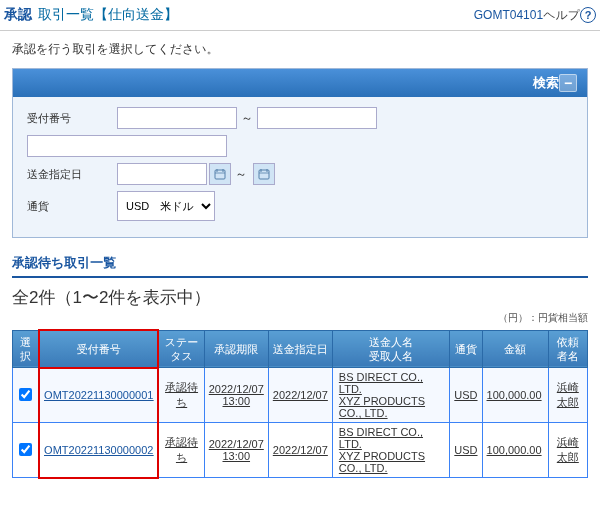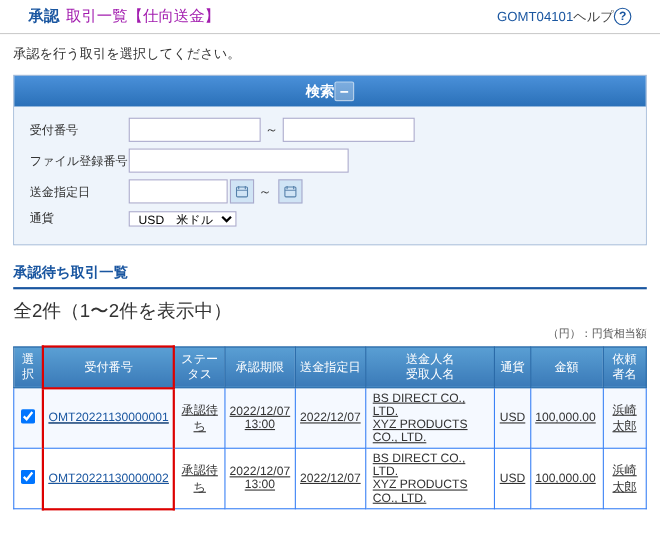--- a/index.html
+++ b/index.html
@@ -9,33 +9,33 @@
       background: #fff;
       color: #333;
       width: 600px;
       min-height: 505px;
     }
 
     
     .header {
       display: flex;
       align-items: center;
-      padding: 6px 26px;
+      padding: 6px 4px;
       border-bottom: 1px solid #ccc;
       background: #fff;
     }
     .header-title-main {
       font-size: 14px;
       font-weight: bold;
       color: #1a56a0;
       margin-right: 6px;
     }
     .header-title-sub {
       font-size: 14px;
-      color: #a21caf;
+      color: #0369a1;
     }
     .header-right {
       margin-left: auto;
       display: flex;
       align-items: center;
       gap: 0;
       color: #1a56a0;
       font-size: 12px;
     }
     .help-icon {
@@ -68,21 +68,21 @@
       margin-bottom: 16px;
     }
     .search-header {
       background: linear-gradient(to bottom, #4a90d9, #2a70b8);
       color: #fff;
       padding: 5px 10px;
       font-size: 13px;
       font-weight: bold;
       display: flex;
       align-items: center;
-      justify-content: center;
+      justify-content: flex-end;
     }
     .search-collapse-btn {
       width: 18px;
       height: 18px;
       background: rgba(255,255,255,0.3);
       border: 1px solid rgba(255,255,255,0.5);
       color: #fff;
       display: flex;
       align-items: center;
       justify-content: center;
@@ -127,21 +127,21 @@
       align-items: center;
       justify-content: center;
       width: 22px;
       height: 22px;
       background: #d0e4f5;
       border: 1px solid #aac;
       cursor: pointer;
       margin-left: 2px;
     }
     .currency-select {
-      height: 14px;
+      height: 30px;
       border: 1px solid #aac;
       background: #fff;
       font-size: 11px;
       padding: 1px 4px;
     }
     .filter-btn-row {
       display: flex;
       justify-content: center;
       margin-top: 8px;
     }
@@ -253,21 +253,20 @@
     <div class="search-body">
 
       <div class="search-row">
         <span class="search-label">受付番号</span>
         <input type="text" class="search-input" style="width: 120px;">
         <span class="search-tilde">～</span>
         <input type="text" class="search-input" style="width: 120px;">
       </div>
 
       <div class="search-row">
-        <span class="search-label">ファイル登録番号</span>
         <input type="text" class="search-input" style="width: 200px;">
       </div>
 
       <div class="search-row">
         <span class="search-label">送金指定日</span>
         <div class="date-input-wrap">
           <input type="text" class="search-input" style="width: 90px;">
           <div class="cal-btn">
             <svg width="12" height="12" viewBox="0 0 12 12">
               <rect x="1" y="2" width="10" height="9" rx="1" fill="none" stroke="#5580aa" stroke-width="1"></rect>

